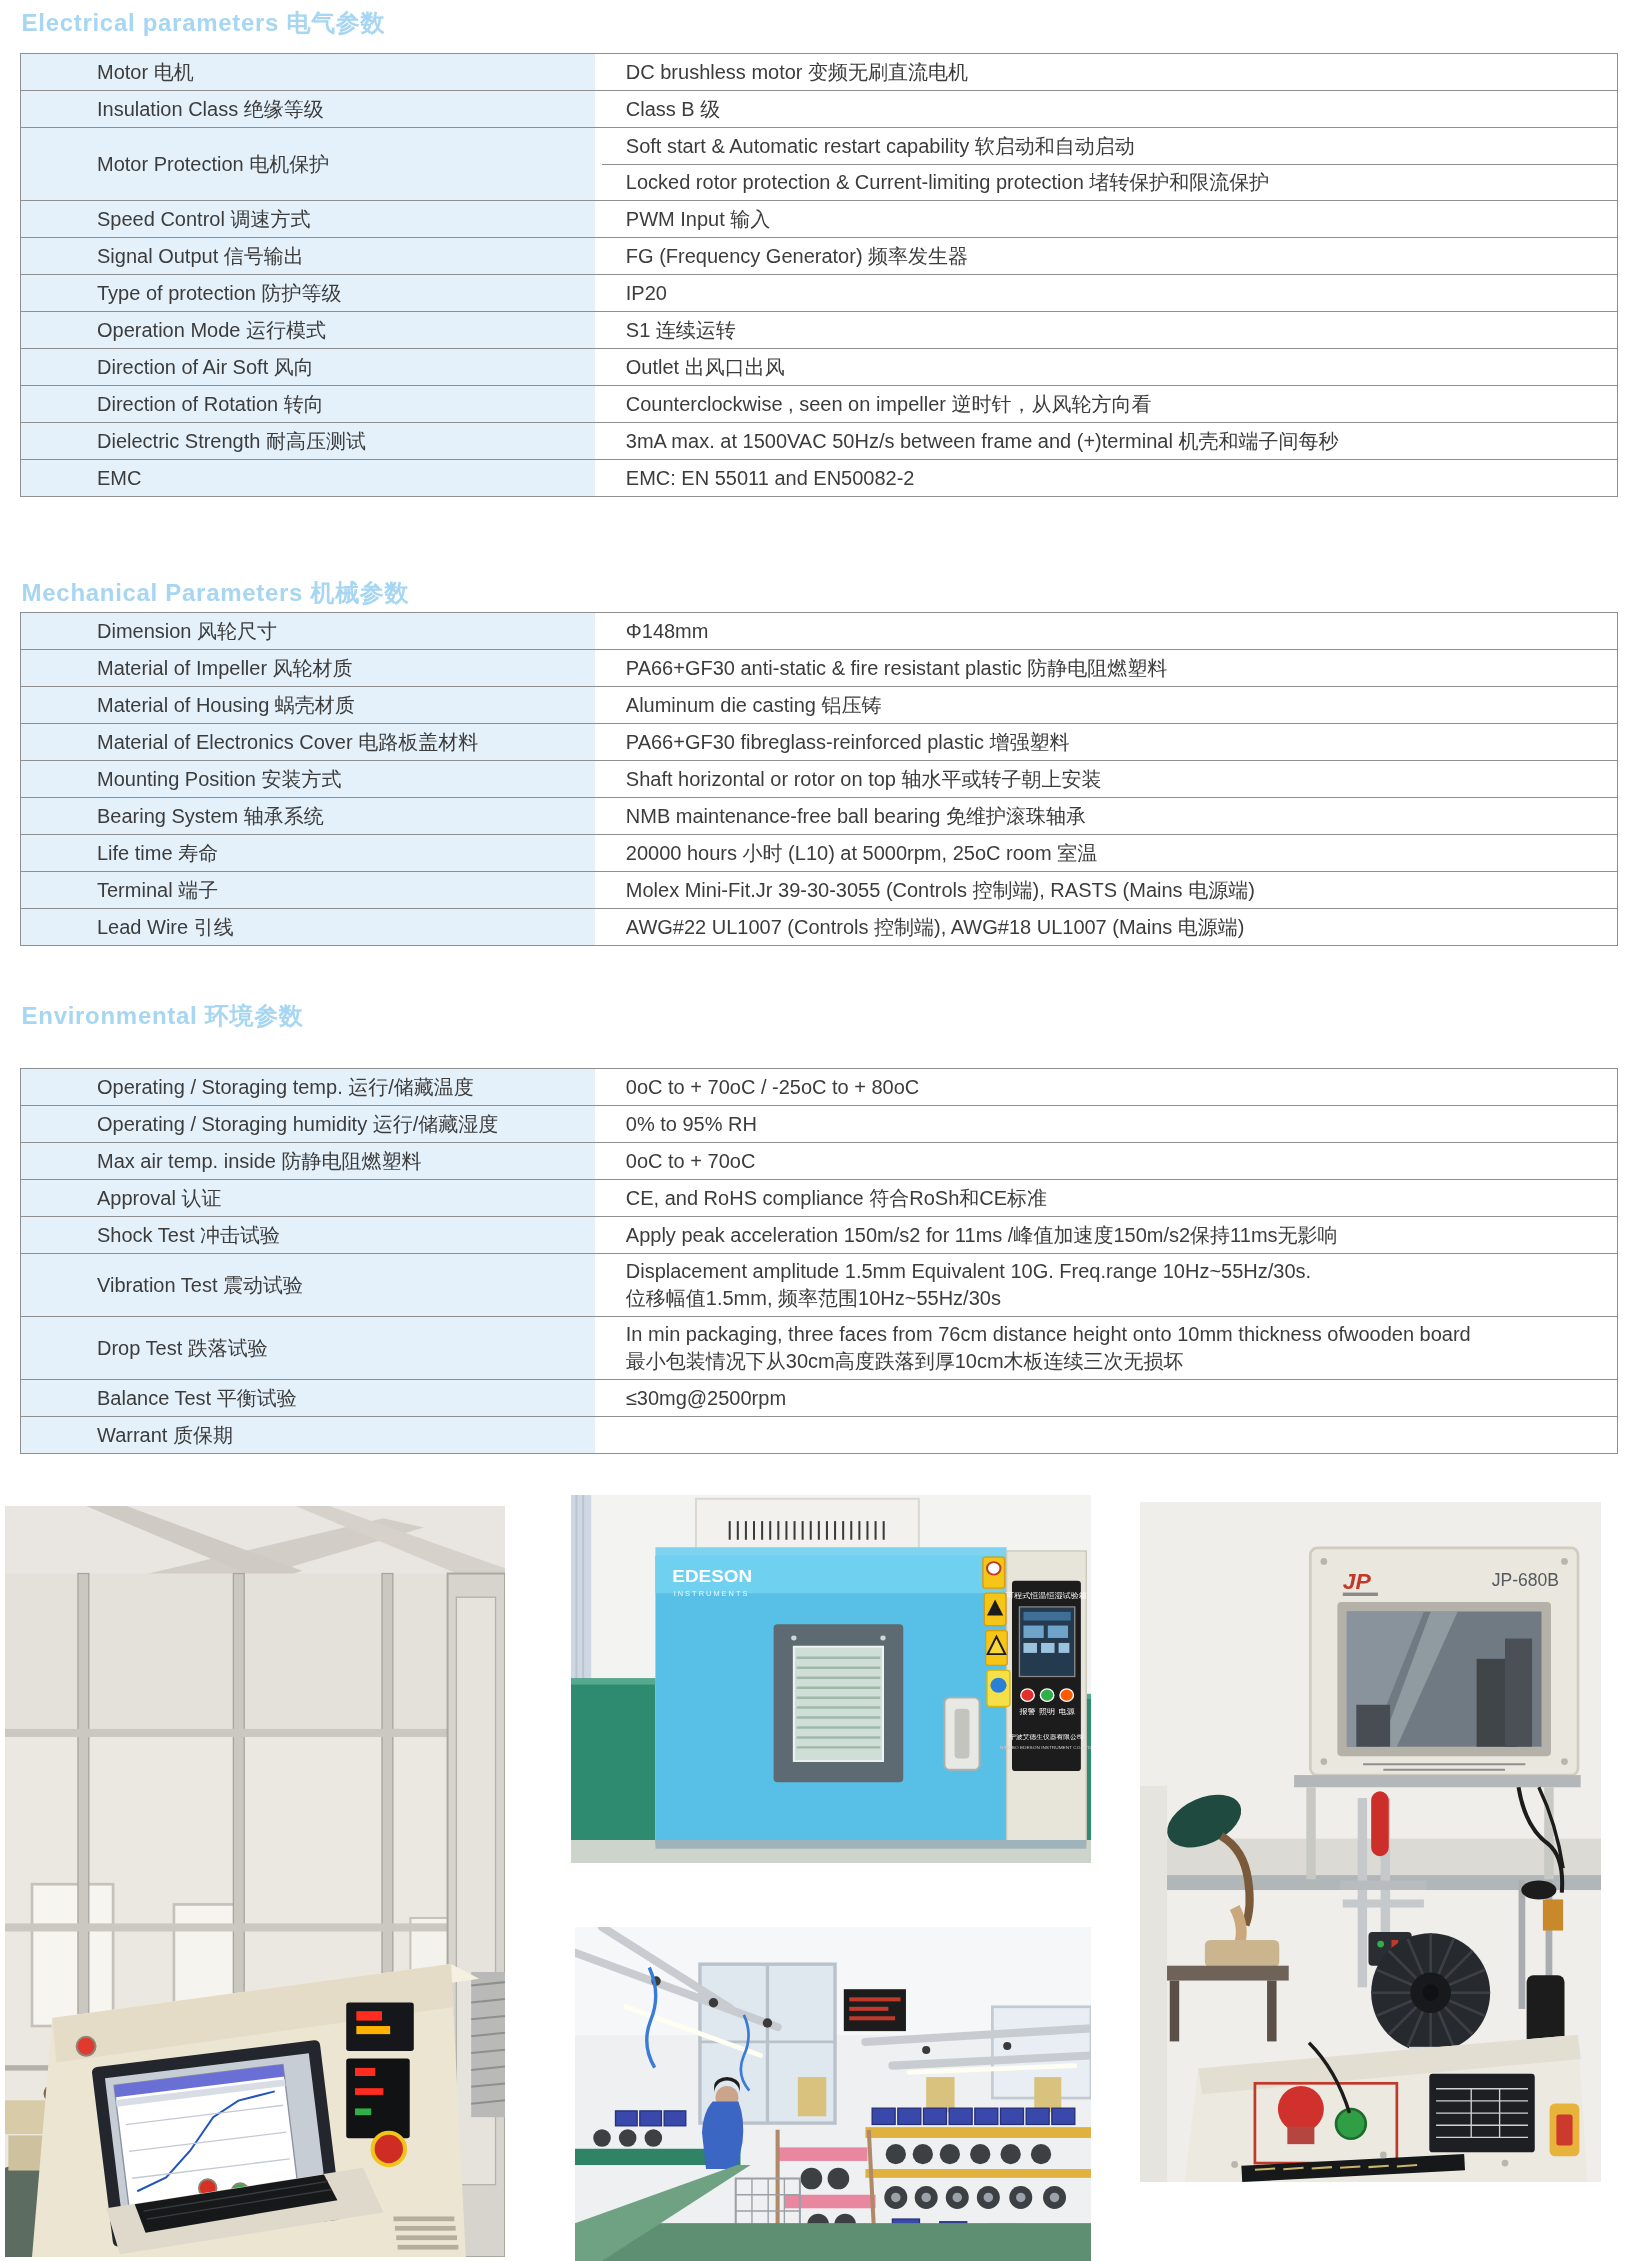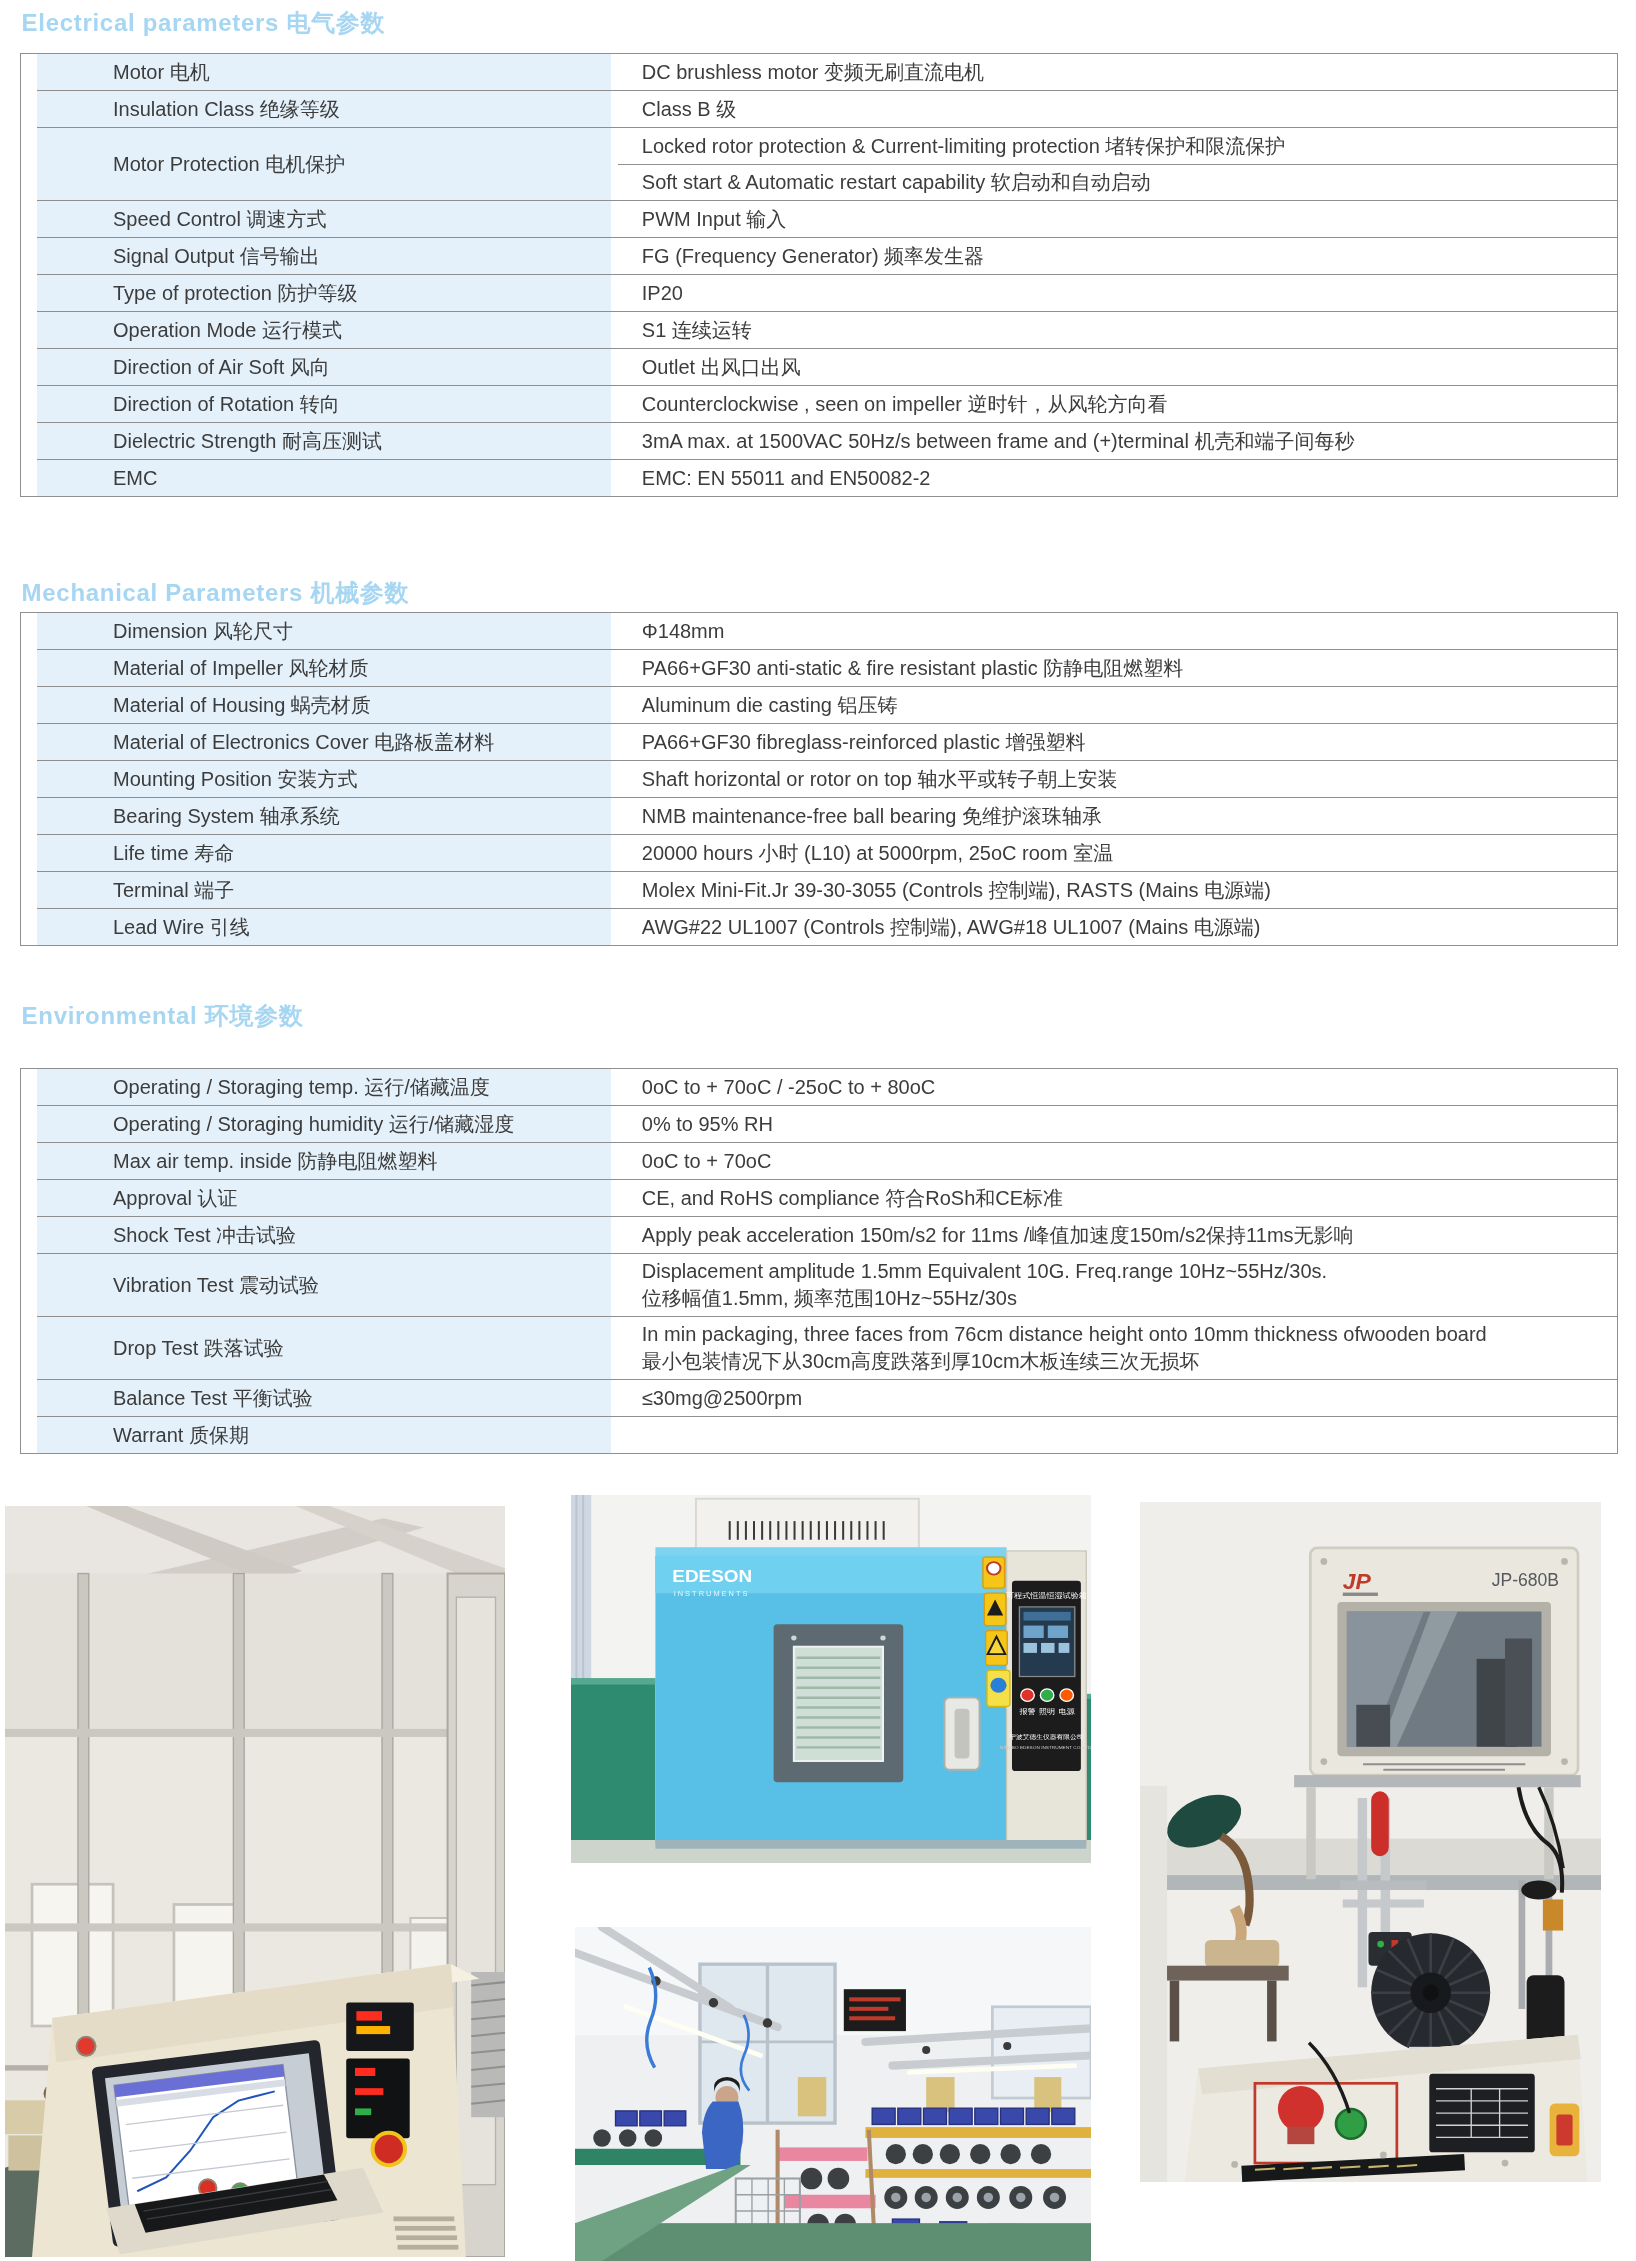--- a/index.html
+++ b/index.html
@@ -7,21 +7,21 @@
         font-family:"Liberation Sans",sans-serif;color:#3c3c3c;}
   .sec-title{position:absolute;left:21.6px;font-size:24px;font-weight:700;color:#a6d6f2;
              letter-spacing:0.7px;white-space:nowrap;}
   #title-electrical{top:6.8px;}
   #title-mechanical{top:577px;}
   #title-environmental{top:1000px;}
   .spec-table{position:absolute;left:20px;width:1598px;border:1.4px solid #8f8f8f;box-sizing:border-box;}
   #table-electrical{top:53px;}
   #table-mechanical{top:612px;}
   #table-environmental{top:1068px;}
-  .spec-row{display:flex;border-bottom:1.4px solid #8f8f8f;margin-left:16px;}
+  .spec-row{display:flex;border-bottom:1.4px solid #8f8f8f;}
   .spec-row:last-child{border-bottom:none;}
   .cell{box-sizing:border-box;font-size:20px;color:#3c3c3c;}
   .cell.label{width:574px;background:#e4f1fa;display:flex;align-items:center;
               padding:4px 13.5px 4px 76px;min-height:36px;flex-shrink:0;}
   .gutter{width:6.8px;background:#ffffff;flex-shrink:0;}
   .vals{flex:1;display:flex;flex-direction:column;}
   .cell.value{flex:1;display:flex;flex-direction:column;justify-content:center;
               padding:4px 16px 4px 24px;min-height:36px;}
   .cell.value + .cell.value{border-top:1.4px solid #8f8f8f;}
   .vline{line-height:27px;}
@@ -55,24 +55,24 @@
           <div class="cell value">
             <div class="vline">Class B 级</div>
           </div>
         </div>
       </div>
       <div class="spec-row">
         <div class="cell label">Motor Protection 电机保护</div>
         <div class="gutter"></div>
         <div class="vals">
           <div class="cell value">
+            <div class="vline">Soft start &amp; Automatic restart capability 软启动和自动启动</div>
+          </div>
+          <div class="cell value">
             <div class="vline">Locked rotor protection &amp; Current-limiting protection 堵转保护和限流保护</div>
-          </div>
-          <div class="cell value">
-            <div class="vline">Soft start &amp; Automatic restart capability 软启动和自动启动</div>
           </div>
         </div>
       </div>
       <div class="spec-row">
         <div class="cell label">Speed Control 调速方式</div>
         <div class="gutter"></div>
         <div class="vals">
           <div class="cell value">
             <div class="vline">PWM Input 输入</div>
           </div>

